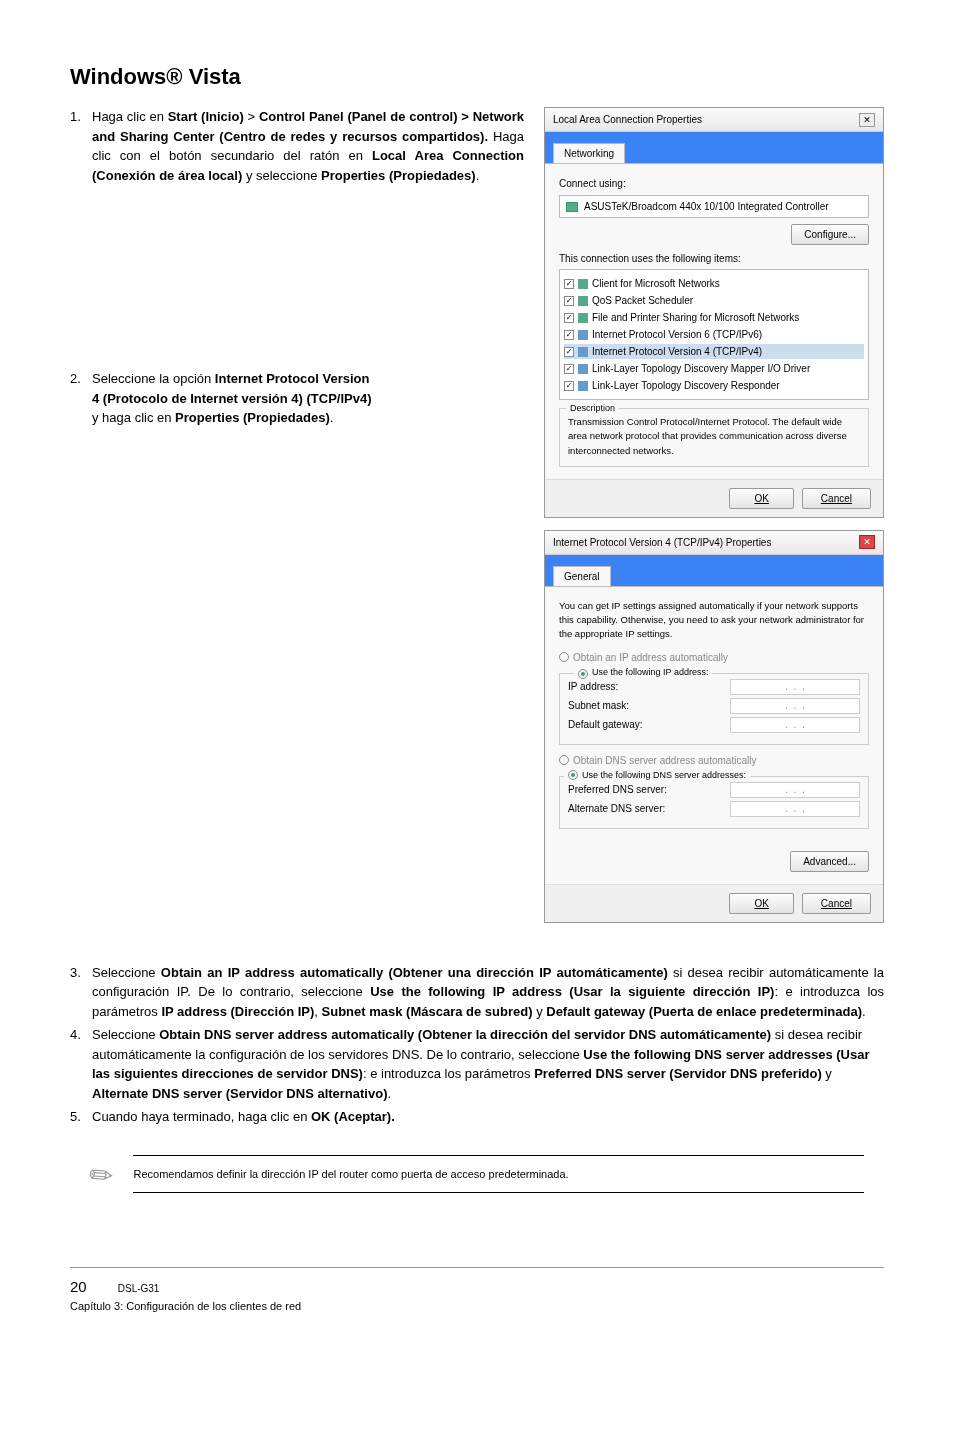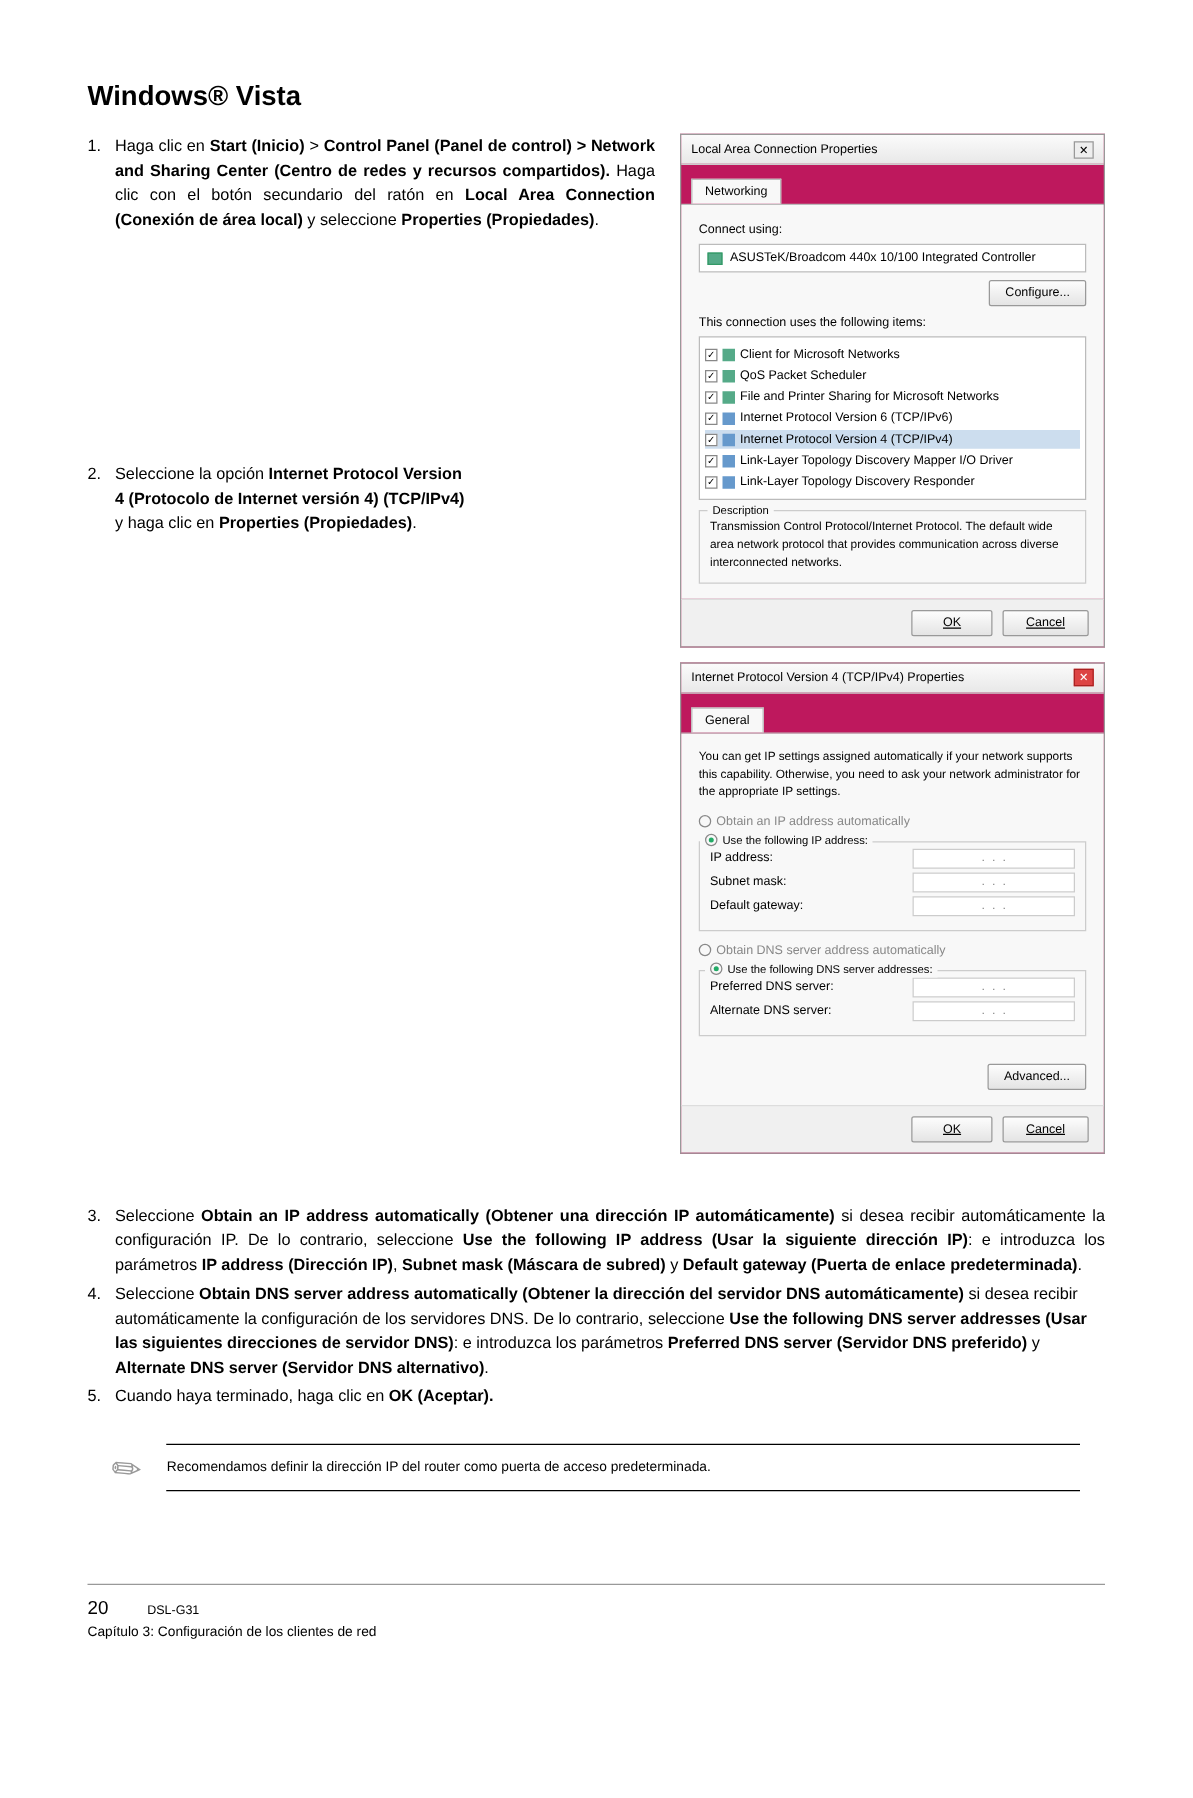--- a/index.html
+++ b/index.html
@@ -46,21 +46,21 @@
     text-align: justify;
   }
   .full-list .list-item .para {
     flex: 1;
   }
   .full-list {
     margin-top: 28px;
   }
   .dialog {
     border: 1px solid #999;
-    background: #be185d;
+    background: #3b82f6;
     font-size: 10px;
     font-family: Tahoma, sans-serif;
     margin-bottom: 12px;
   }
   .dialog-title {
     background: linear-gradient(#fbfbfb, #e8e8e8);
     padding: 4px 8px;
     border-bottom: 1px solid #ccc;
     display: flex;
     justify-content: space-between;
@@ -326,21 +326,21 @@
         <span class="close-x" style="background:#d44;color:#fff;border-color:#a22">✕</span>
       </div>
       <div class="tab-wrap"><span class="tab">General</span></div>
       <div class="dialog-body">
         <div class="small-text">You can get IP settings assigned automatically if your network supports this capability. Otherwise, you need to ask your network administrator for the appropriate IP settings.</div>
         <div class="check-item" style="margin-top:8px">
           <span class="radio"></span>
           <span style="color:#888">Obtain an IP address automatically</span>
         </div>
         <div class="group-box" style="padding-top:2px">
-          <span class="group-title" style="top:-8px;left:0;display:flex;align-items:center;gap:4px">
+          <span class="group-title" style="top:-8px;left:14px;display:flex;align-items:flex-end;gap:4px">
             <span class="radio checked"></span>
             <span>Use the following IP address:</span>
           </span>
           <div class="ip-row">
               <span>IP address:</span>
               <span class="dots">.&nbsp;&nbsp;.&nbsp;&nbsp;.</span>
             </div>
           <div class="ip-row">
               <span>Subnet mask:</span>
               <span class="dots">.&nbsp;&nbsp;.&nbsp;&nbsp;.</span>

